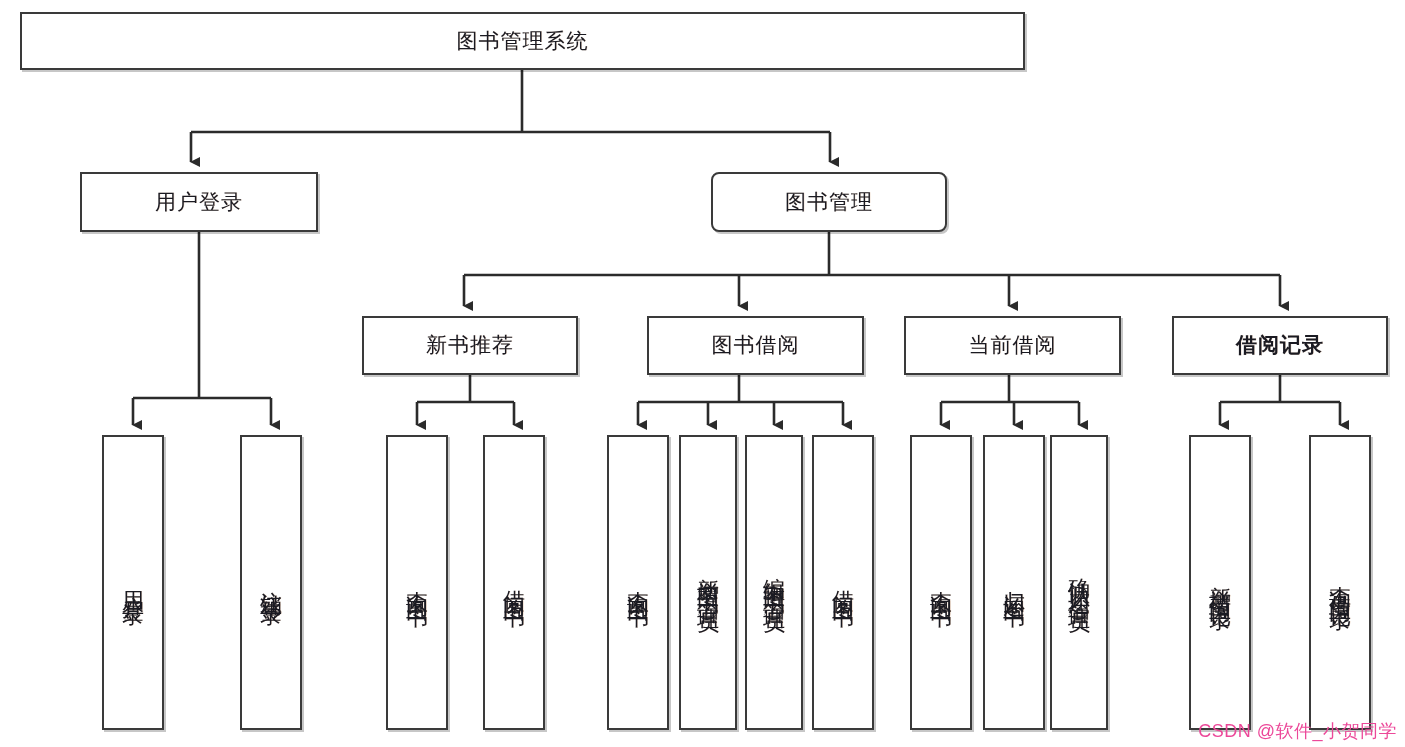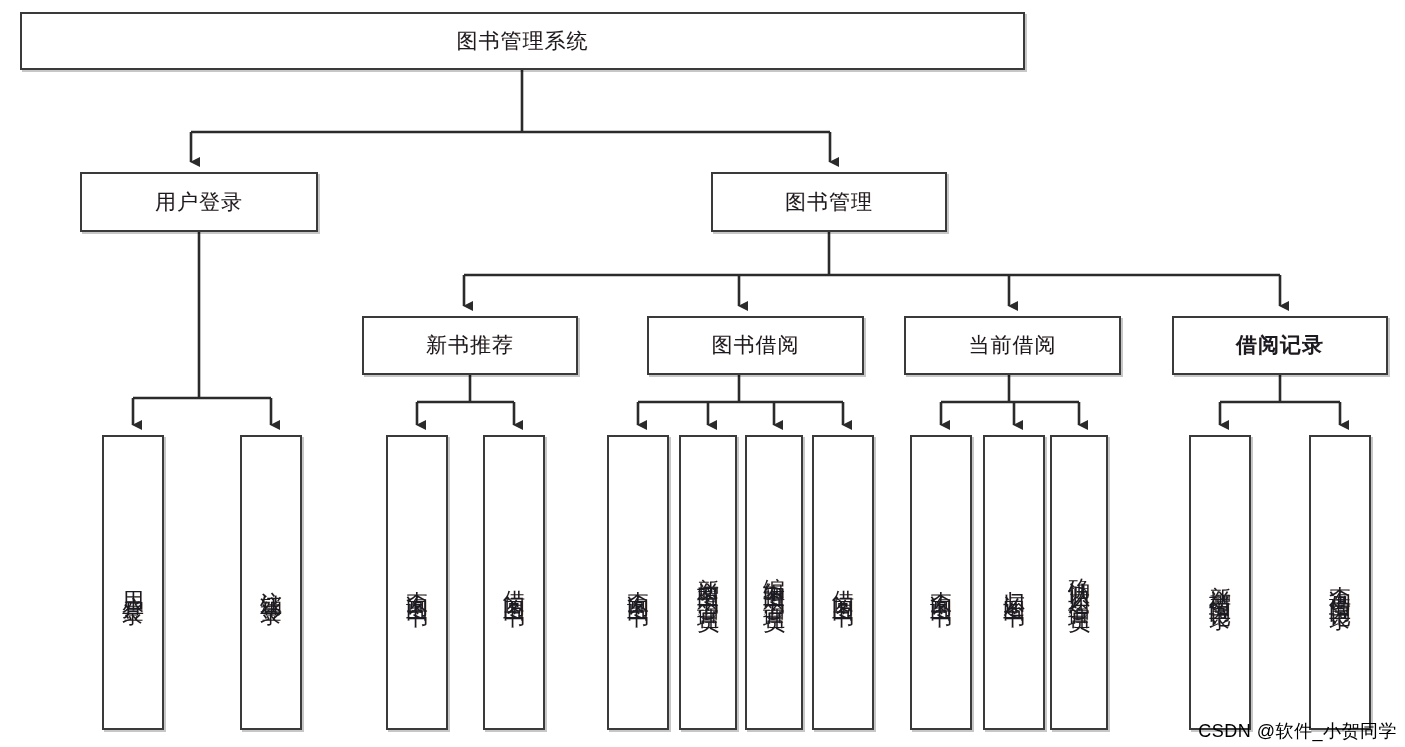--- a/index.html
+++ b/index.html
@@ -46,21 +46,21 @@
     text-orientation:upright;
     color:#1a1a22;
     font-size:22px;
     letter-spacing:5px;
     line-height:1;
     text-shadow:0.5px 0 0 rgba(190,120,60,0.28);
   }
   #watermark{
     position:absolute;
     right:8px;bottom:4px;
-    color:#000000;
+    color:#ec4899;
     font-size:18px;
     letter-spacing:0.5px;
     white-space:nowrap;
     pointer-events:none;
   }
 </style>
 </head>
 <body>
 
 <div id="diagram-root">
@@ -115,21 +115,21 @@
     </g>
   </svg>
 
   <div class="node-box" id="node-root" style="left: 20px; top: 12px; width: 1005px; height: 58px;">
     <span class="node-label">图书管理系统</span>
   </div>
 
   <div class="node-box" id="node-l2-0" style="left: 80px; top: 172px; width: 238px; height: 60px;">
     <span class="node-label">用户登录</span>
   </div>
-  <div class="node-box" id="node-l2-1" style="left: 711px; top: 172px; width: 236px; height: 60px;">
+  <div class="node-box" id="node-l2-1" style="left: 711px; top: 172px; width: 236px; height: 60px; border-radius: 8px;">
     <span class="node-label">图书管理</span>
   </div>
 
   <div class="node-box" id="node-l3-0" style="left: 362px; top: 316px; width: 216px; height: 59px;">
     <span class="node-label">新书推荐</span>
   </div>
   <div class="node-box" id="node-l3-1" style="left: 631px; top: 316px; width: 217px; height: 59px; margin-left: 16px;">
     <span class="node-label">图书借阅</span>
   </div>
   <div class="node-box" id="node-l3-2" style="left: 904px; top: 316px; width: 217px; height: 59px;">

